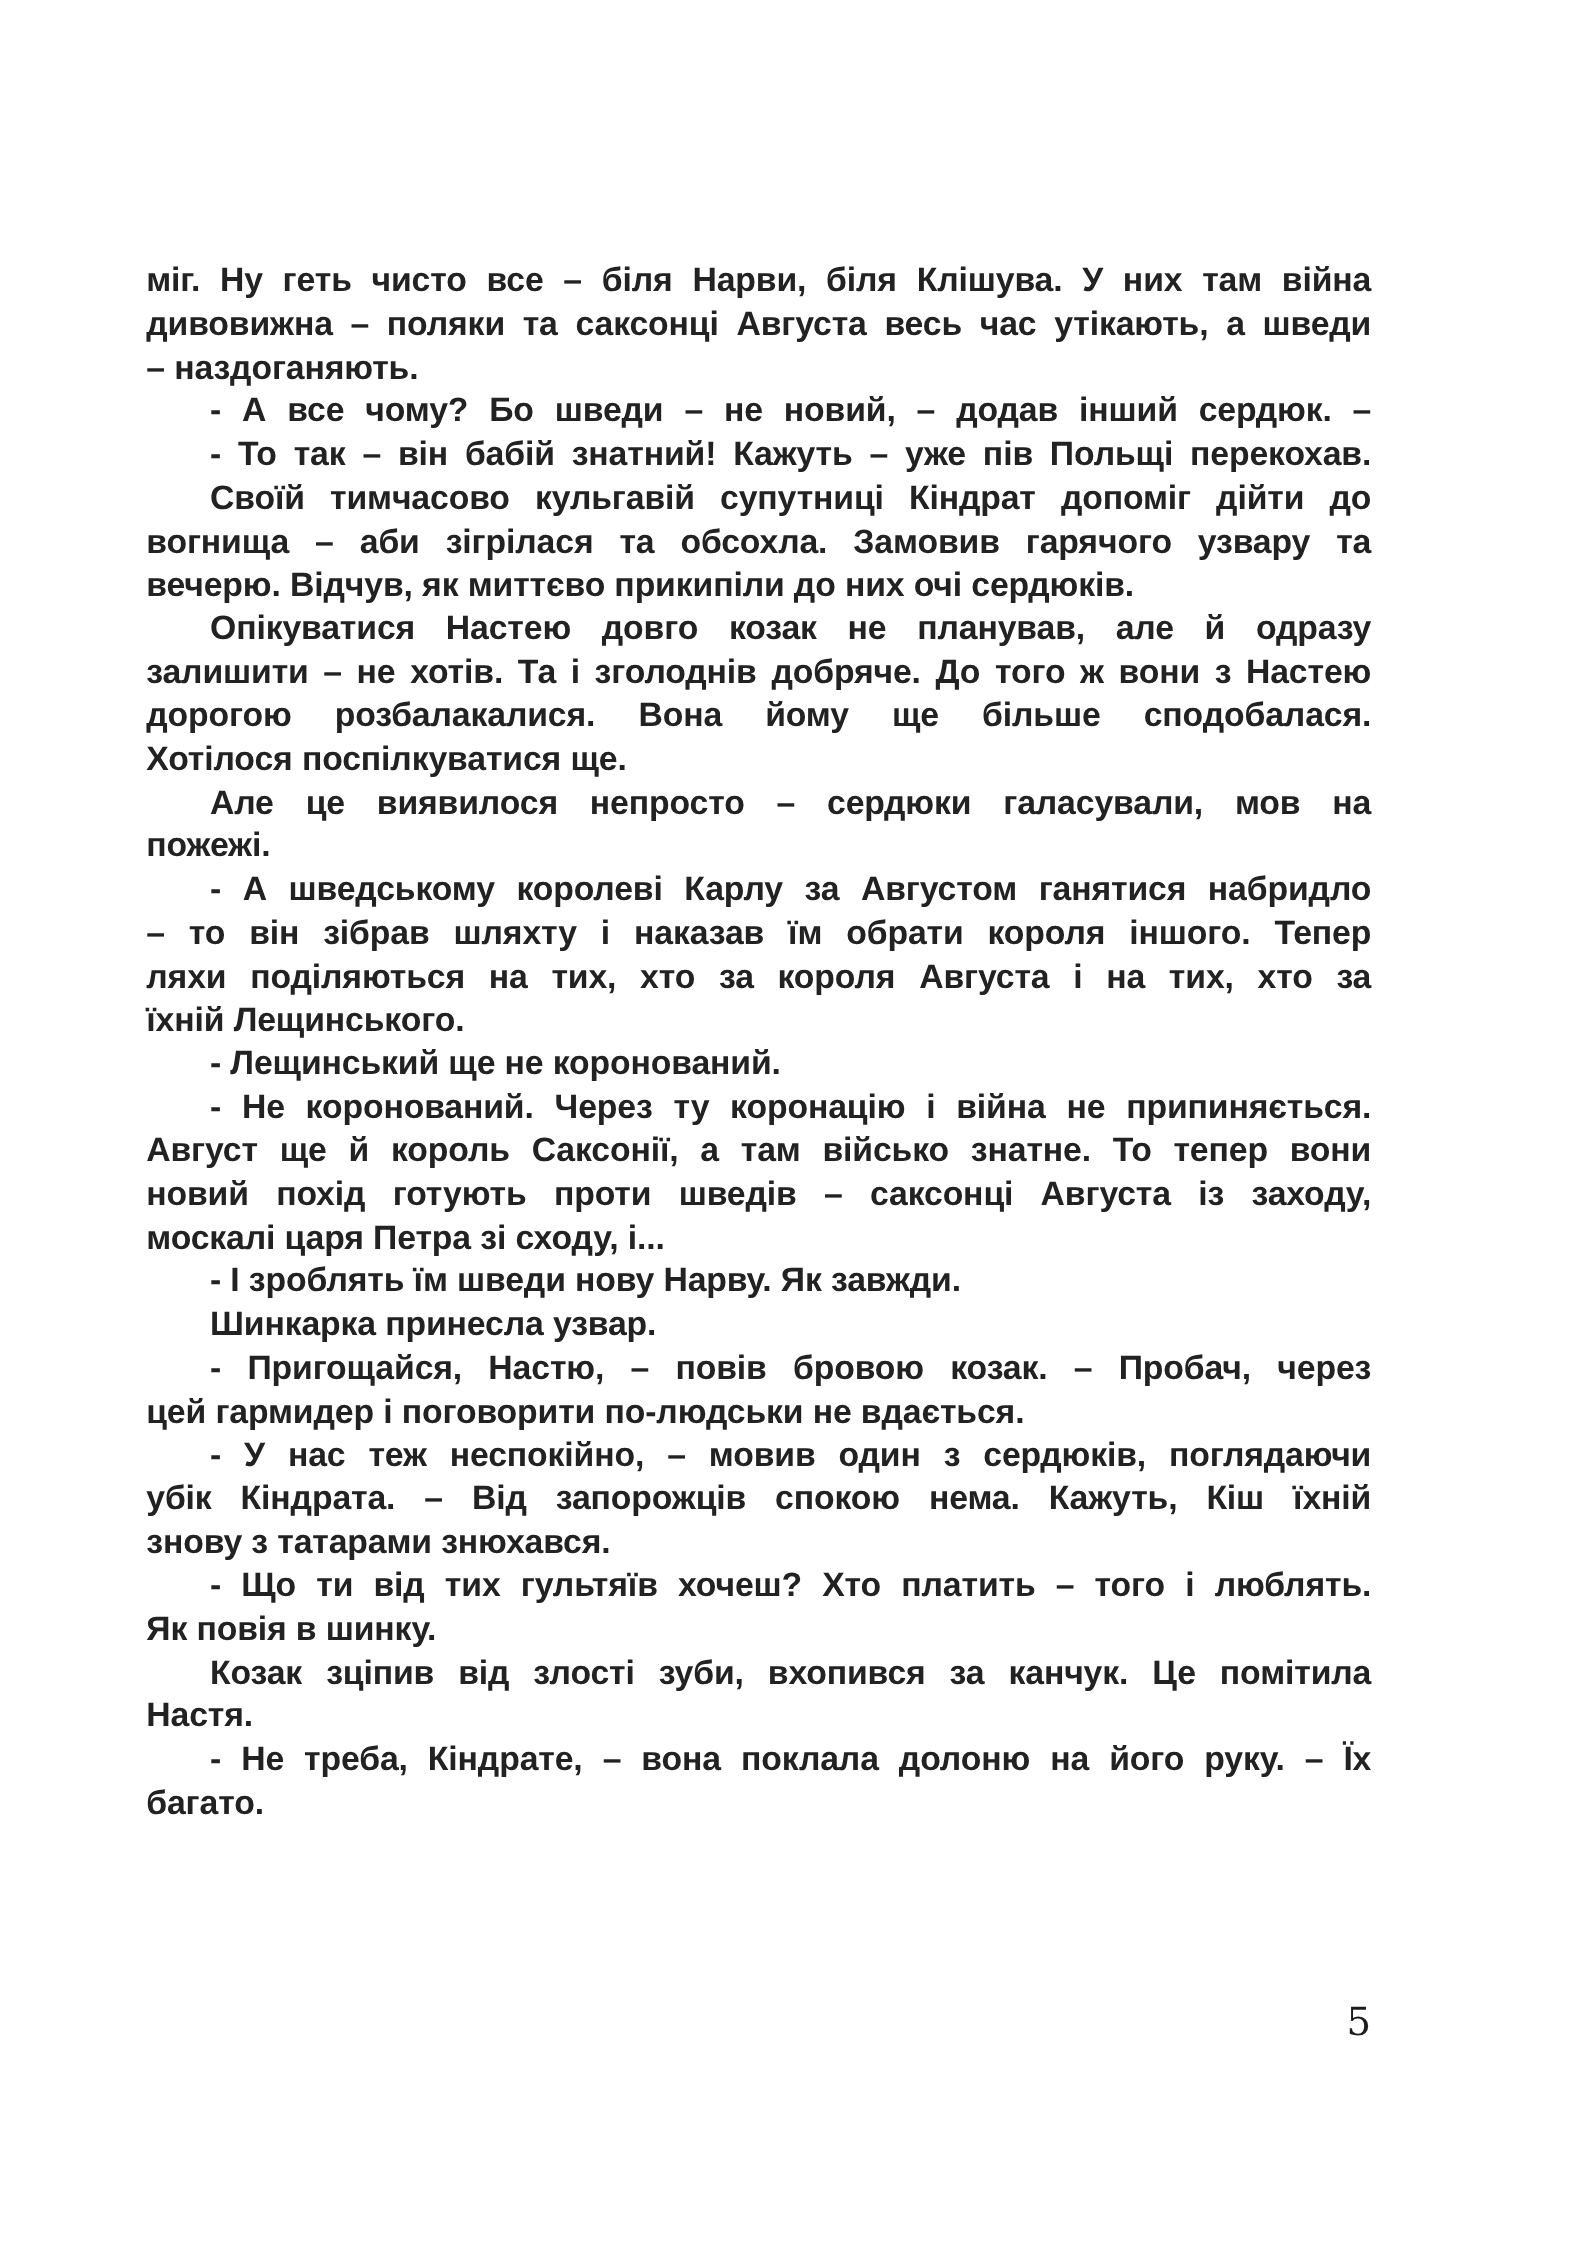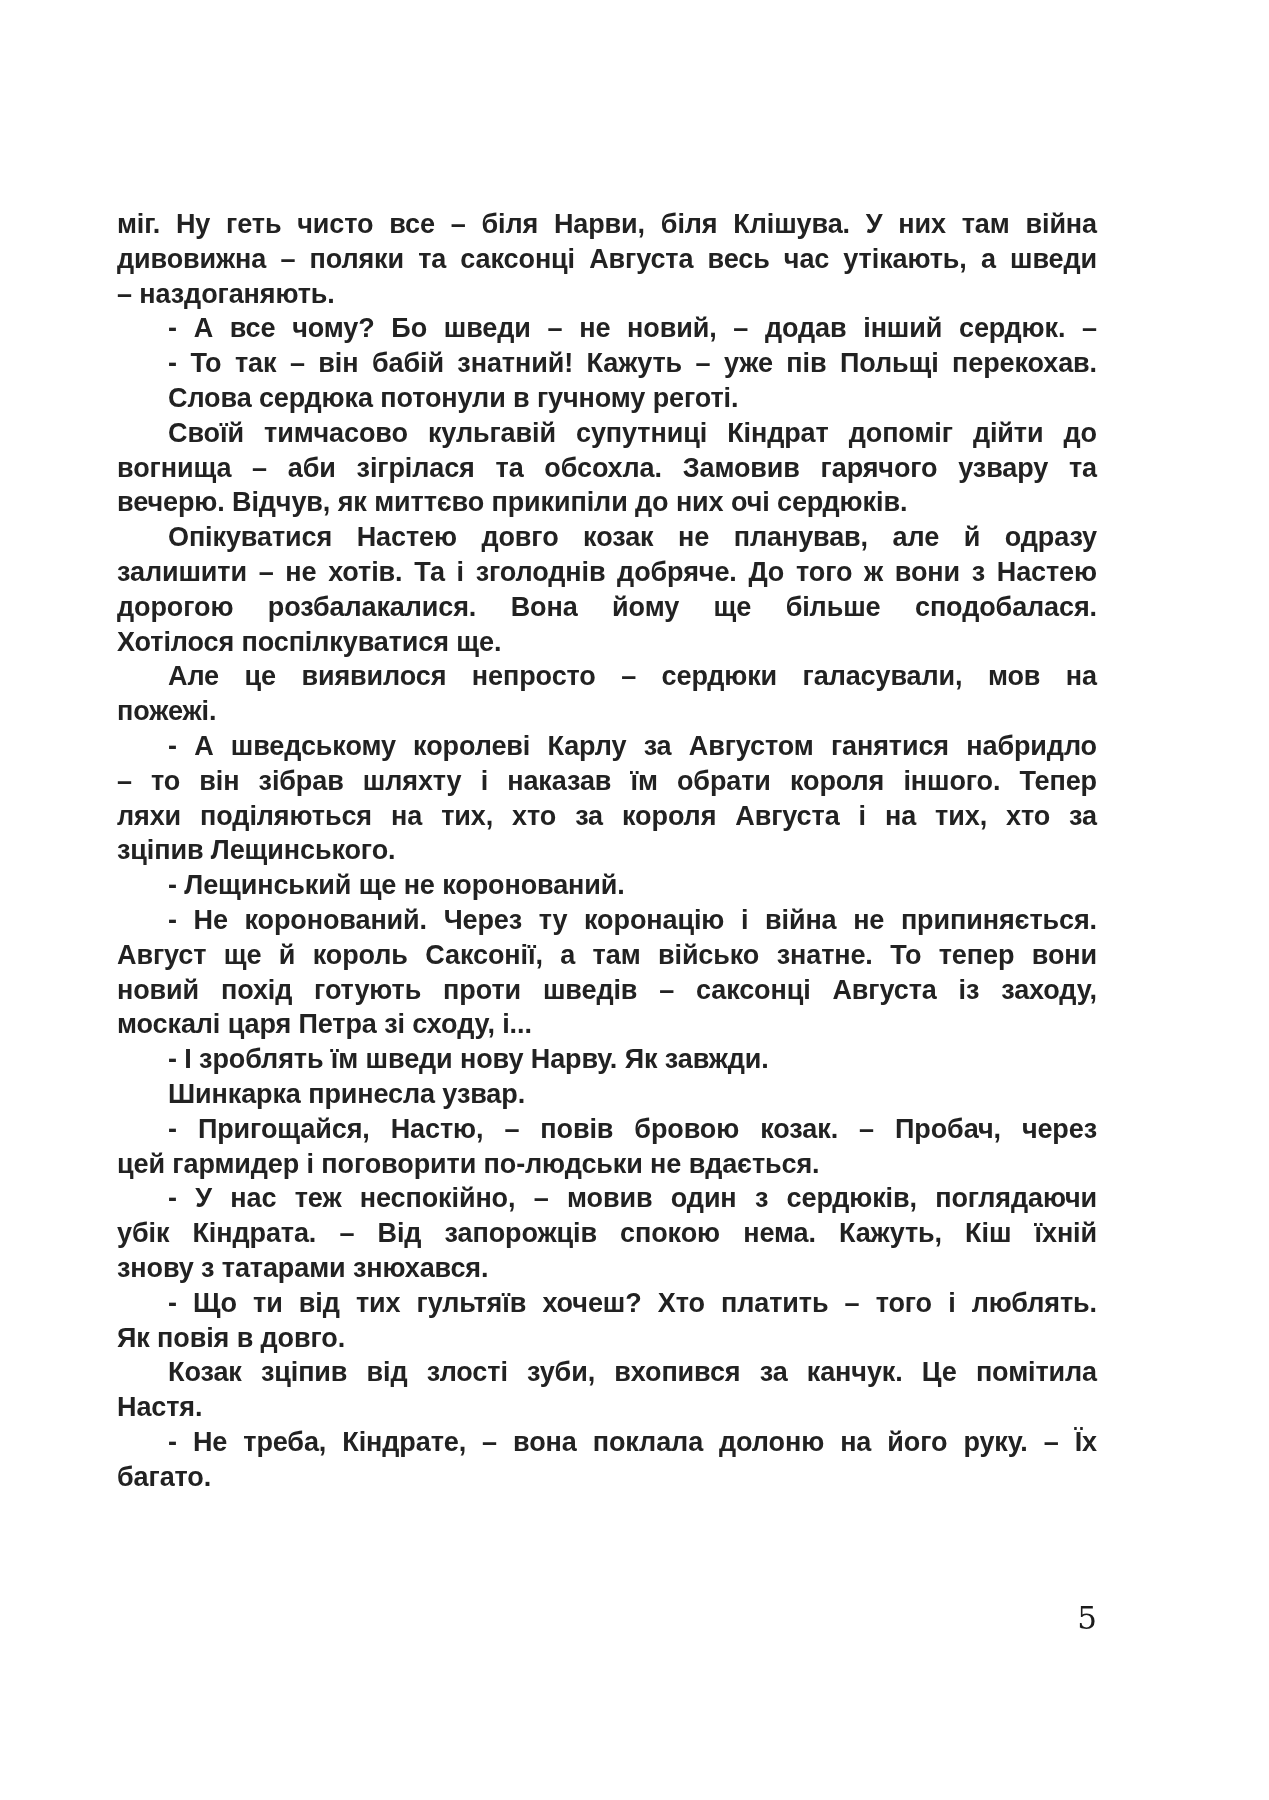--- a/index.html
+++ b/index.html
@@ -51,47 +51,46 @@
 </head>
 <body>
 
 <div class="book-page">
   <div class="text-column">
       <div class="line justify">міг. Ну геть чисто все – біля Нарви, біля Клішува. У них там війна</div>
       <div class="line justify">дивовижна – поляки та саксонці Августа весь час утікають, а шведи</div>
       <div class="line">– наздоганяють.</div>
       <div class="line indent justify">- А все чому? Бо шведи – не новий, – додав інший сердюк. –</div>
       <div class="line indent justify">- То так – він бабій знатний! Кажуть – уже пів Польщі перекохав.</div>
-      <div class="line indent">Слова сердюка потонули в гучному реготі.</div>
       <div class="line indent justify">Своїй тимчасово кульгавій супутниці Кіндрат допоміг дійти до</div>
       <div class="line justify">вогнища – аби зігрілася та обсохла. Замовив гарячого узвару та</div>
       <div class="line">вечерю. Відчув, як миттєво прикипіли до них очі сердюків.</div>
       <div class="line indent justify">Опікуватися Настею довго козак не планував, але й одразу</div>
       <div class="line justify">залишити – не хотів. Та і зголоднів добряче. До того ж вони з Настею</div>
       <div class="line justify">дорогою розбалакалися. Вона йому ще більше сподобалася.</div>
       <div class="line">Хотілося поспілкуватися ще.</div>
       <div class="line indent justify">Але це виявилося непросто – сердюки галасували, мов на</div>
       <div class="line">пожежі.</div>
       <div class="line indent justify">- А шведському королеві Карлу за Августом ганятися набридло</div>
       <div class="line justify">– то він зібрав шляхту і наказав їм обрати короля іншого. Тепер</div>
       <div class="line justify">ляхи поділяються на тих, хто за короля Августа і на тих, хто за</div>
-      <div class="line">зціпив Лещинського.</div>
+      <div class="line">їхній Лещинського.</div>
       <div class="line indent">- Лещинський ще не коронований.</div>
       <div class="line indent justify">- Не коронований. Через ту коронацію і війна не припиняється.</div>
       <div class="line justify">Август ще й король Саксонії, а там військо знатне. То тепер вони</div>
       <div class="line justify">новий похід готують проти шведів – саксонці Августа із заходу,</div>
       <div class="line">москалі царя Петра зі сходу, і...</div>
       <div class="line indent">- І зроблять їм шведи нову Нарву. Як завжди.</div>
       <div class="line indent">Шинкарка принесла узвар.</div>
       <div class="line indent justify">- Пригощайся, Настю, – повів бровою козак. – Пробач, через</div>
       <div class="line">цей гармидер і поговорити по-людськи не вдається.</div>
       <div class="line indent justify">- У нас теж неспокійно, – мовив один з сердюків, поглядаючи</div>
       <div class="line justify">убік Кіндрата. – Від запорожців спокою нема. Кажуть, Кіш їхній</div>
       <div class="line">знову з татарами знюхався.</div>
       <div class="line indent justify">- Що ти від тих гультяїв хочеш? Хто платить – того і люблять.</div>
-      <div class="line">Як повія в довго.</div>
+      <div class="line">Як повія в шинку.</div>
       <div class="line indent justify">Козак зціпив від злості зуби, вхопився за канчук. Це помітила</div>
       <div class="line">Настя.</div>
       <div class="line indent justify">- Не треба, Кіндрате, – вона поклала долоню на його руку. – Їх</div>
       <div class="line">багато.</div>
     </div>
   <div class="page-number">5</div>
 </div>
 
 </body></html>

